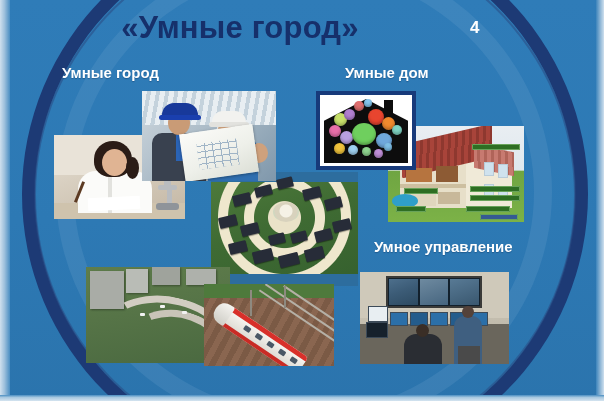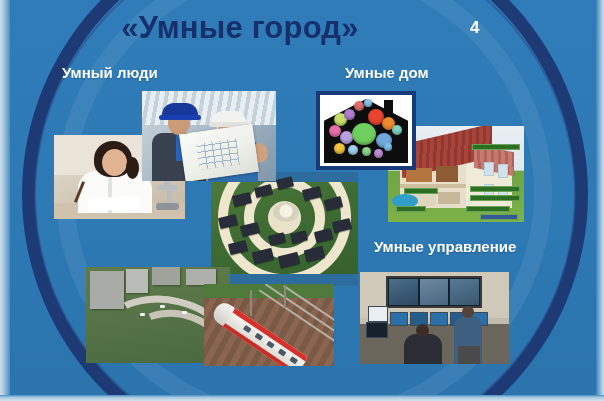--- a/index.html
+++ b/index.html
@@ -273,23 +273,23 @@
   <div class="bg-halo"></div>
   <div class="bg-ring"></div>
   <div class="bg-ring2"></div>
   <div class="bg-left-strip"></div>
   <div class="bg-right-strip"></div>
   <div class="bg-bottom-strip"></div>
 
   <div class="title">«Умные город»</div>
   <div class="slide-number">4</div>
 
-  <div class="lbl lbl-people z4">Умный люди</div>
+  <div class="lbl lbl-people z4">Умные город</div>
   <div class="lbl lbl-home z4">Умные дом</div>
-  <div class="lbl lbl-manage z4">Умные управление</div>
+  <div class="lbl lbl-manage z4">Умное управление</div>
 
   <div class="tile tile-aerial z1">
     <div class="aer-water"></div>
     <div class="aer-water2"></div>
     <div class="aer-center"></div>
     <div class="roof" style="left:22px;top:22px;width:18px;height:11px"></div>
     <div class="roof" style="left:44px;top:14px;width:17px;height:10px"></div>
     <div class="roof" style="left:92px;top:16px;width:18px;height:11px"></div>
     <div class="roof" style="left:114px;top:26px;width:17px;height:11px"></div>
     <div class="roof" style="left:8px;top:44px;width:18px;height:11px"></div>

